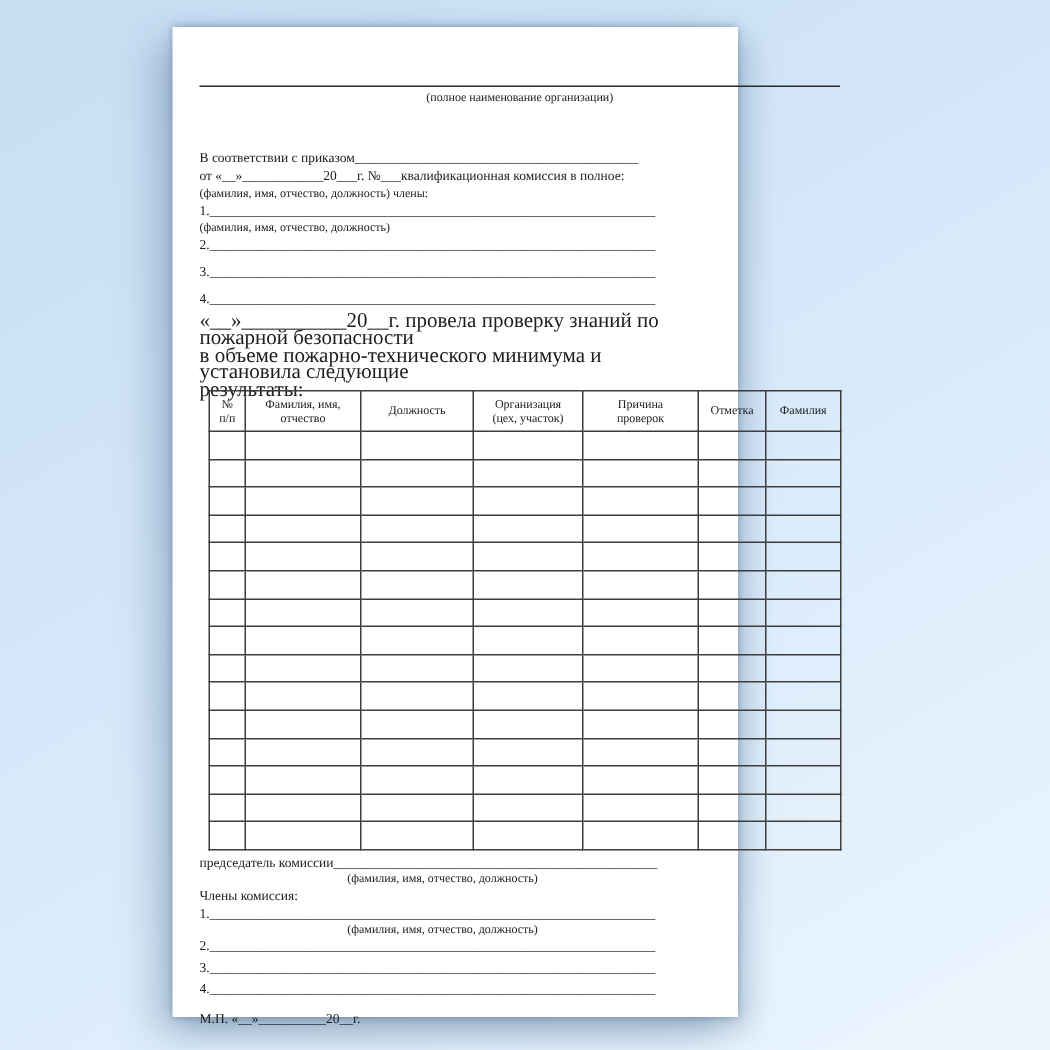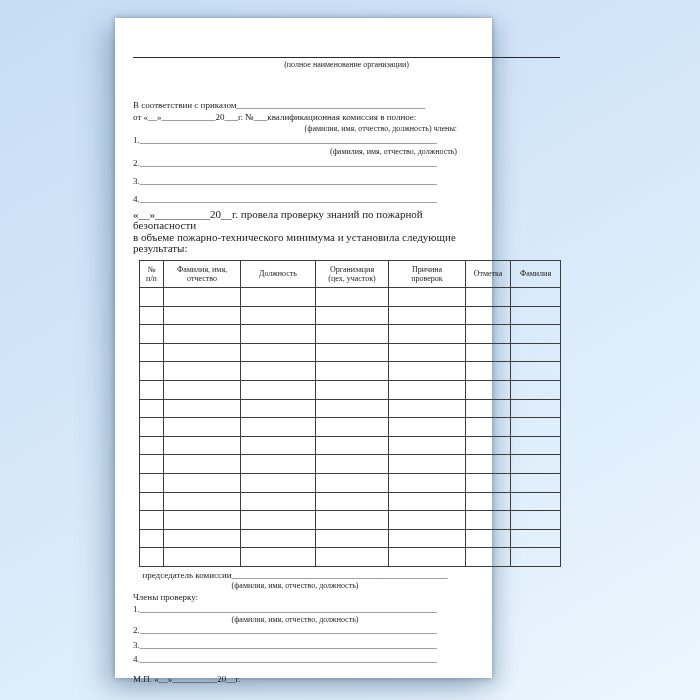--- a/index.html
+++ b/index.html
@@ -22,25 +22,25 @@
   }
   .org-caption{
     position:absolute;left:18px;top:42px;width:427px;
     text-align:center;font-size:8px;line-height:10px;
   }
   .top-text{
     position:absolute;left:18px;top:61px;width:324px;
     font-size:9px;line-height:12px;
     white-space:nowrap;overflow:visible;margin-top:20px;
   }
-  .top-text .cap{font-size:8px;line-height:11px;text-align:right;white-space:normal;}
+  .top-text .cap{font-size:8px;line-height:11px;text-align:left;white-space:normal;}
   .top-text .item{overflow:hidden;}
   .gap6{margin-bottom:6px;}
   .report{
-    margin-top:4px;font-size:11px;line-height:11.4px;
+    margin-top:4px;font-size:14px;line-height:11.4px;
     white-space:pre-line;
   }
   table.results{
     position:absolute;left:24px;top:242px;width:421px;
     border-collapse:collapse;table-layout:fixed;
     font-size:8px;line-height:9.5px;
   }
   table.results,table.results th,table.results td{
     border:1px solid #3d3d3d;
   }
@@ -49,21 +49,21 @@
     font-weight:normal;text-align:center;vertical-align:middle;
     white-space:pre-line;height:24px;padding:1px 1px;
   }
   table.results td{height:17.6px;padding:0;}
   .bottom-text{
     position:absolute;left:18px;top:551px;width:324px;
     font-size:9px;white-space:nowrap;
   }
   .bottom-text .line{line-height:12px;overflow:hidden;}
   .bottom-text .cap{font-size:8px;line-height:9.5px;text-align:center;white-space:normal;}
-  .bt-chair{line-height:11px;text-align:center;}
+  .bt-chair{line-height:11px;}
   .bt-label{line-height:10.5px;}
   .bt-i1{line-height:10px;}
   .gap2{margin-bottom:2.5px;}
   .stamp{margin-top:8px;line-height:13px;}
 </style>
 </head>
 <body>
 
 <div class="viewport">
   <div class="paper">
@@ -245,21 +245,21 @@
             <td></td>
             <td></td>
             <td></td>
           </tr>
         </tbody>
     </table>
 
     <div class="bottom-text">
       <div class="line bt-chair">председатель комиссии________________________________________________</div>
       <div class="cap">(фамилия, имя, отчество, должность)</div>
-      <div class="line bt-label">Члены проверку:</div>
+      <div class="line bt-label">Члены комиссия:</div>
       <div class="line bt-i1">1.__________________________________________________________________</div>
       <div class="cap">(фамилия, имя, отчество, должность)</div>
       <div class="line gap2">2.__________________________________________________________________</div>
       <div class="line gap2">3.__________________________________________________________________</div>
       <div class="line">4.__________________________________________________________________</div>
       <div class="line stamp">М.П. «__»__________20__г.</div>
     </div>
 
   </div>
 </div>

